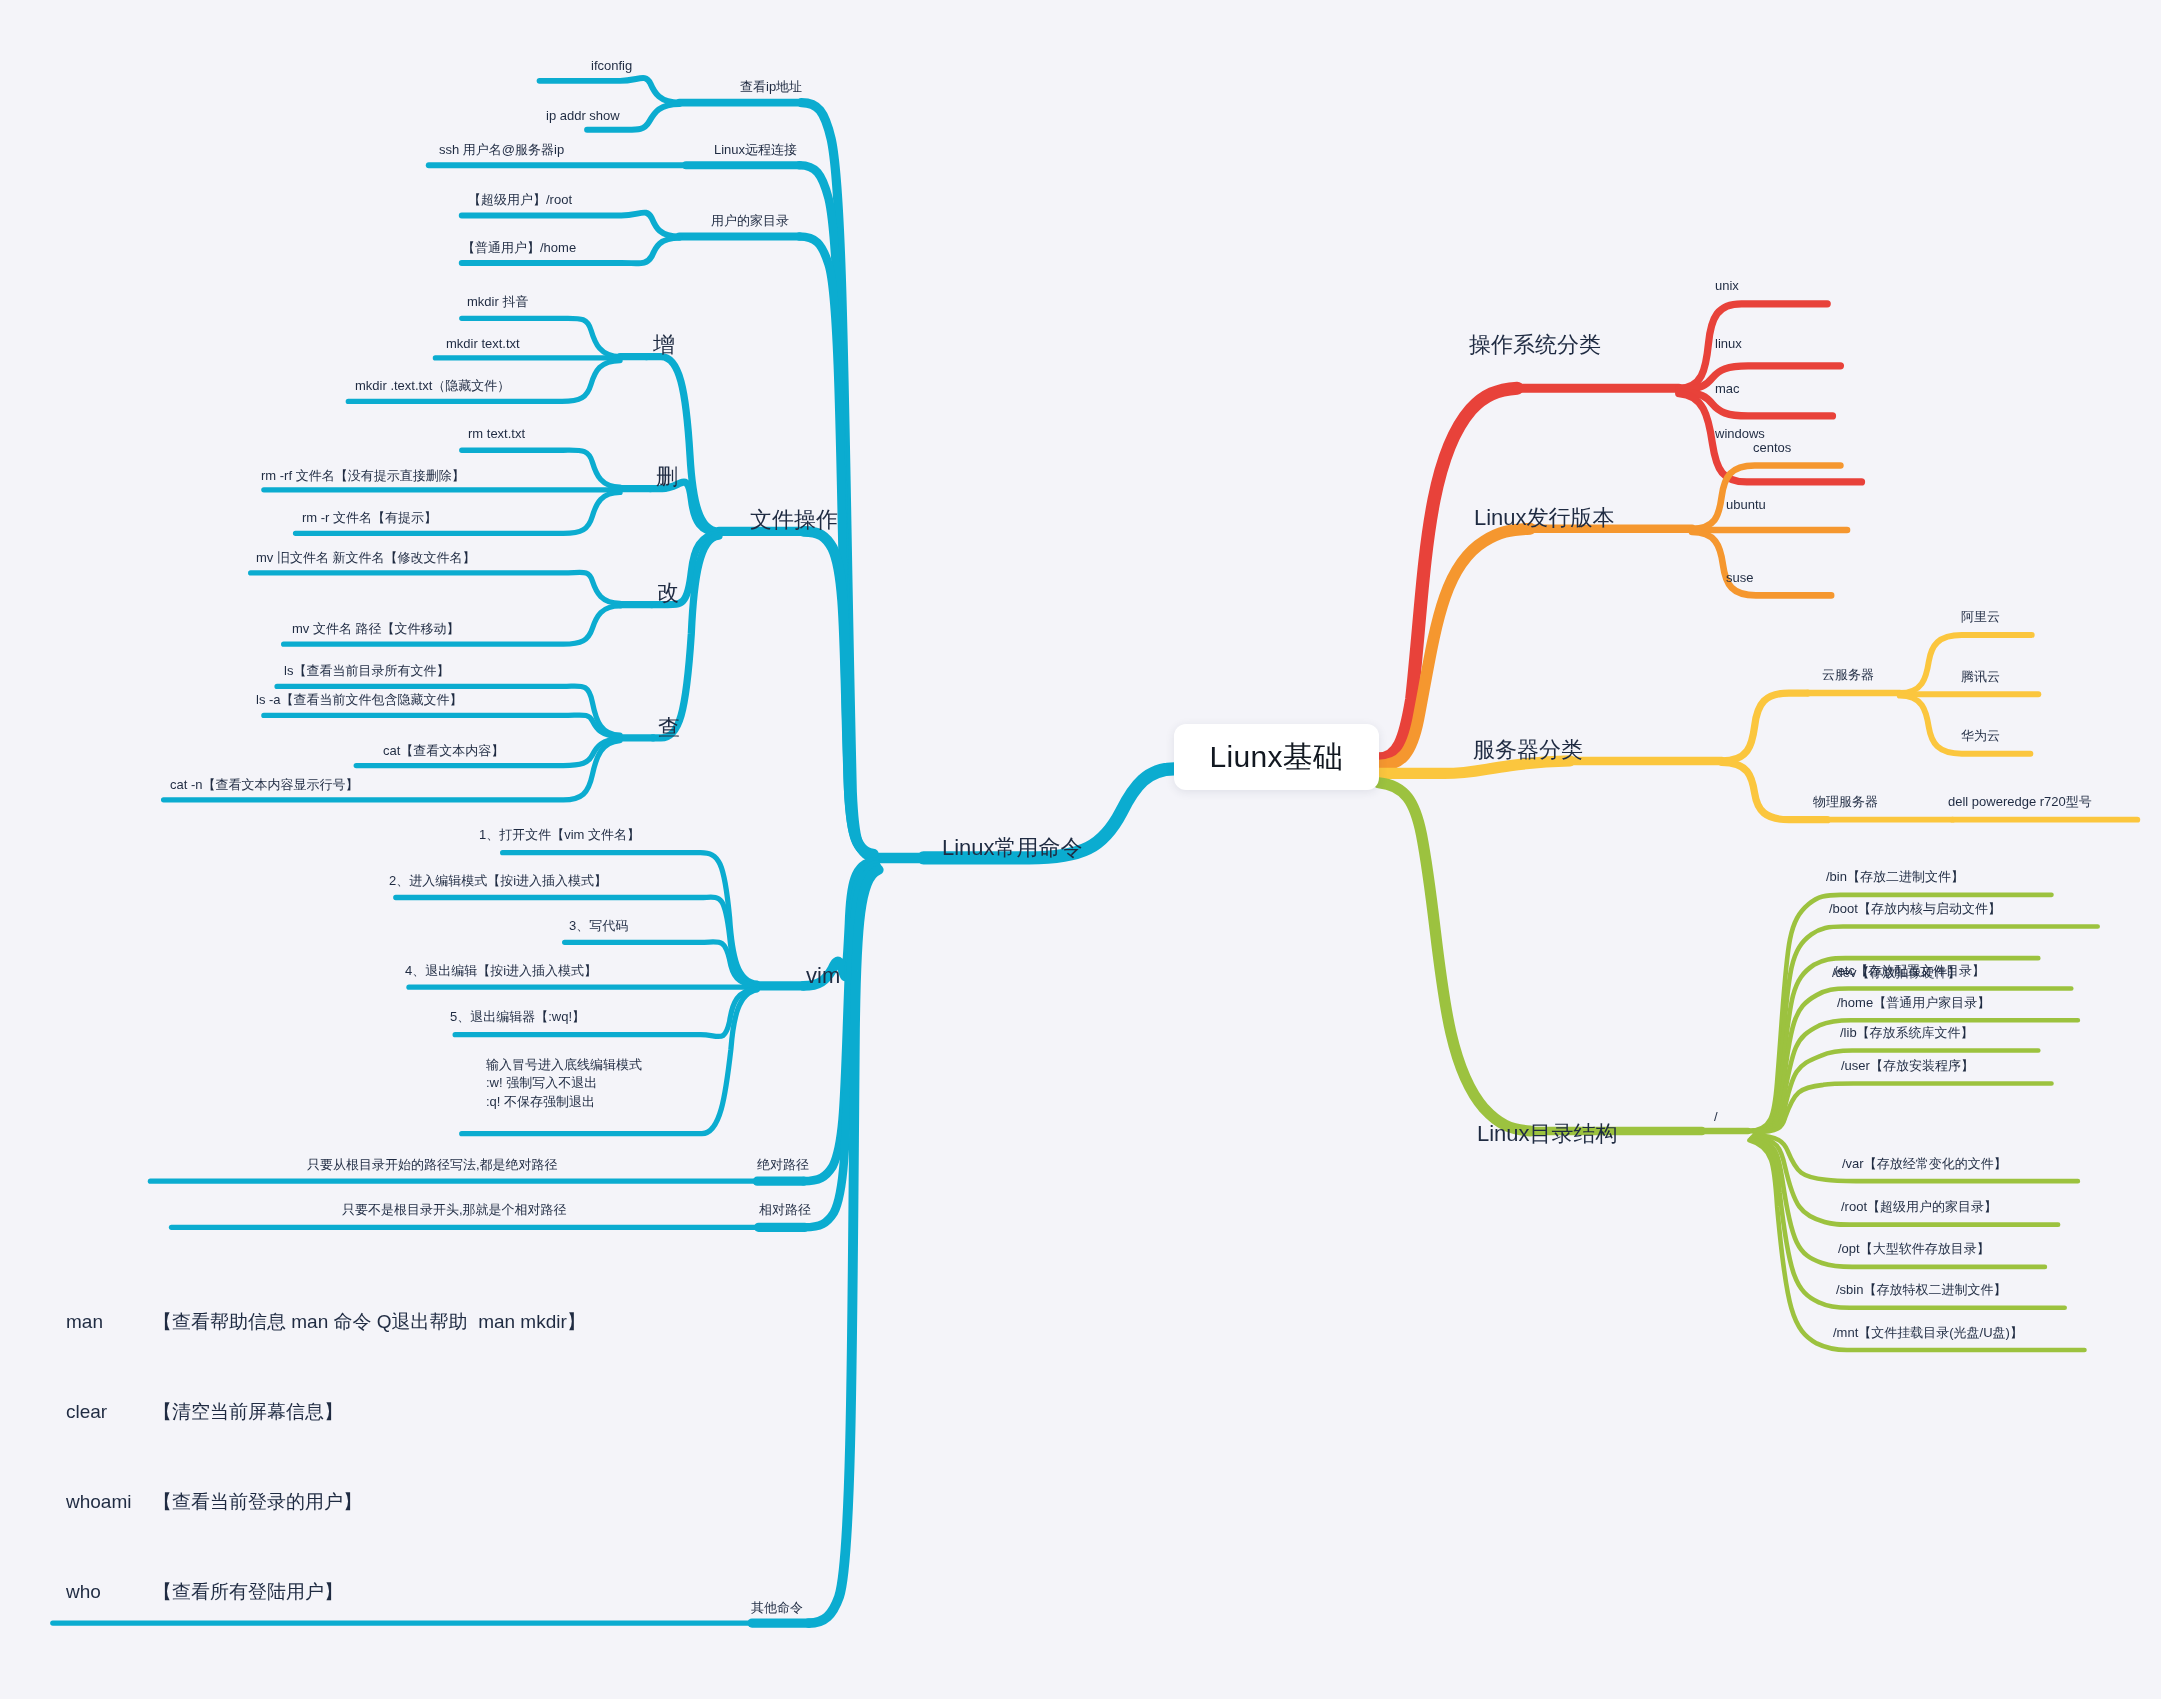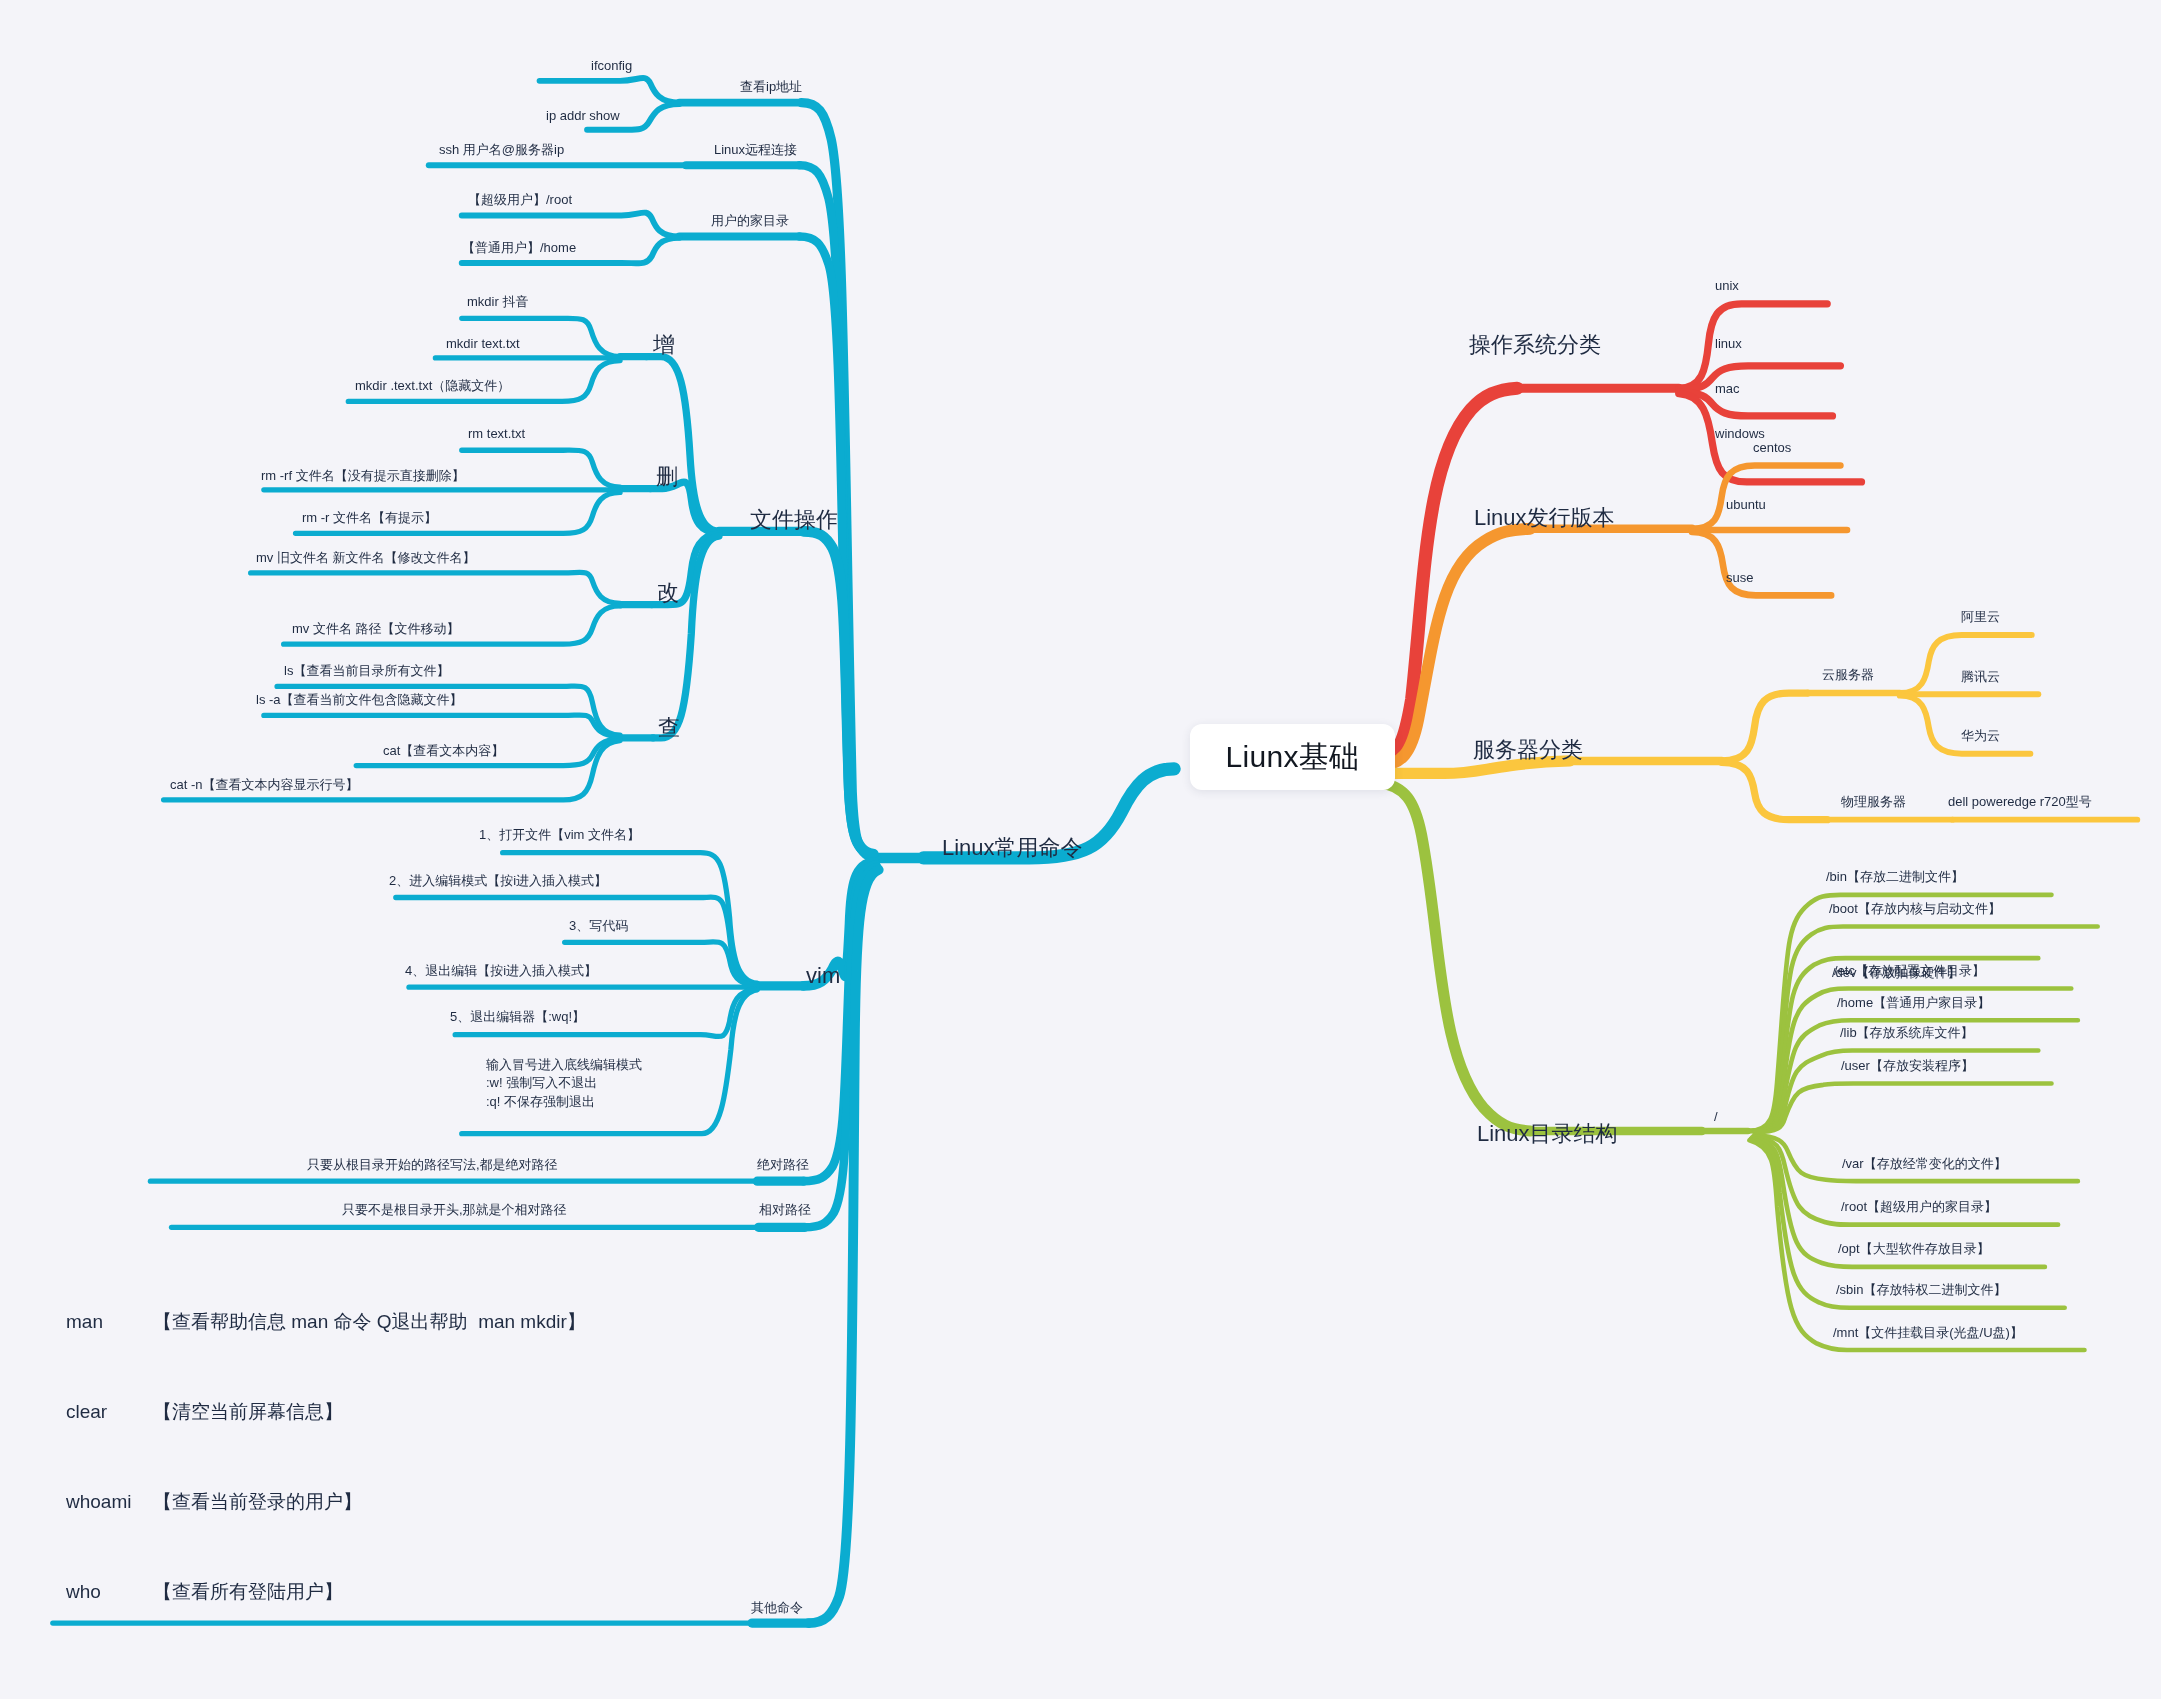--- a/index.html
+++ b/index.html
@@ -151,41 +151,41 @@
 
       <path d="M1220 1860 L1150 1860" stroke="#0bacd0" stroke-width="14"></path>
       <path d="M1150 1860 L260 1860" stroke="#0bacd0" stroke-width="8"></path>
 
       <path d="M1226 2460 L1140 2460" stroke="#0bacd0" stroke-width="14"></path>
       <path d="M1140 2460 L80 2460" stroke="#0bacd0" stroke-width="8"></path>
 
     </g>
   </svg>
 
-  <div class="root" style="left:1174px;top:724px;width:205px;height:66px;margin-left:16px;">
+  <div class="root" style="left:1174px;top:724px;width:205px;height:66px;">
     <span>Liunx基础</span>
   </div>
 
   <div class="node lbl-lg" style="left:1469px;top:330px;">操作系统分类</div>
   <div class="node lbl" style="left:1715px;top:277px;">unix</div>
   <div class="node lbl" style="left:1715px;top:335px;">linux</div>
   <div class="node lbl" style="left:1715px;top:380px;">mac</div>
   <div class="node lbl" style="left:1715px;top:425px;">windows</div>
 
   <div class="node lbl-lg" style="left:1474px;top:503px;">Linux发行版本</div>
   <div class="node lbl" style="left:1726px;top:439px;margin-left:27px;">centos</div>
   <div class="node lbl" style="left:1726px;top:496px;">ubuntu</div>
   <div class="node lbl" style="left:1726px;top:569px;">suse</div>
 
   <div class="node lbl-lg" style="left:1473px;top:735px;">服务器分类</div>
   <div class="node lbl" style="left:1822px;top:666px;">云服务器</div>
   <div class="node lbl" style="left:1961px;top:608px;">阿里云</div>
   <div class="node lbl" style="left:1961px;top:668px;">腾讯云</div>
   <div class="node lbl" style="left:1961px;top:727px;">华为云</div>
-  <div class="node lbl" style="left:1813px;top:793px;margin-left:28px;">物理服务器</div>
+  <div class="node lbl" style="left:1813px;top:793px;">物理服务器</div>
   <div class="node lbl" style="left:1948px;top:793px;">dell poweredge r720型号</div>
 
   <div class="node lbl-lg" style="left:1477px;top:1107px;margin-top:12px;">Linux目录结构</div>
   <div class="node lbl" style="left:1714px;top:1108px;">/</div>
 
   <div class="node lbl" style="left:1826px;top:868px;">/bin【存放二进制文件】</div>
   <div class="node lbl" style="left:1829px;top:900px;">/boot【存放内核与启动文件】</div>
   <div class="node lbl" style="left:1832px;top:932px;margin-top:32px;">/dev【存放抽像硬件】</div>
   <div class="node lbl" style="left:1834px;top:962px;">/etc【存放配置文件目录】</div>
   <div class="node lbl" style="left:1837px;top:994px;">/home【普通用户家目录】</div>

